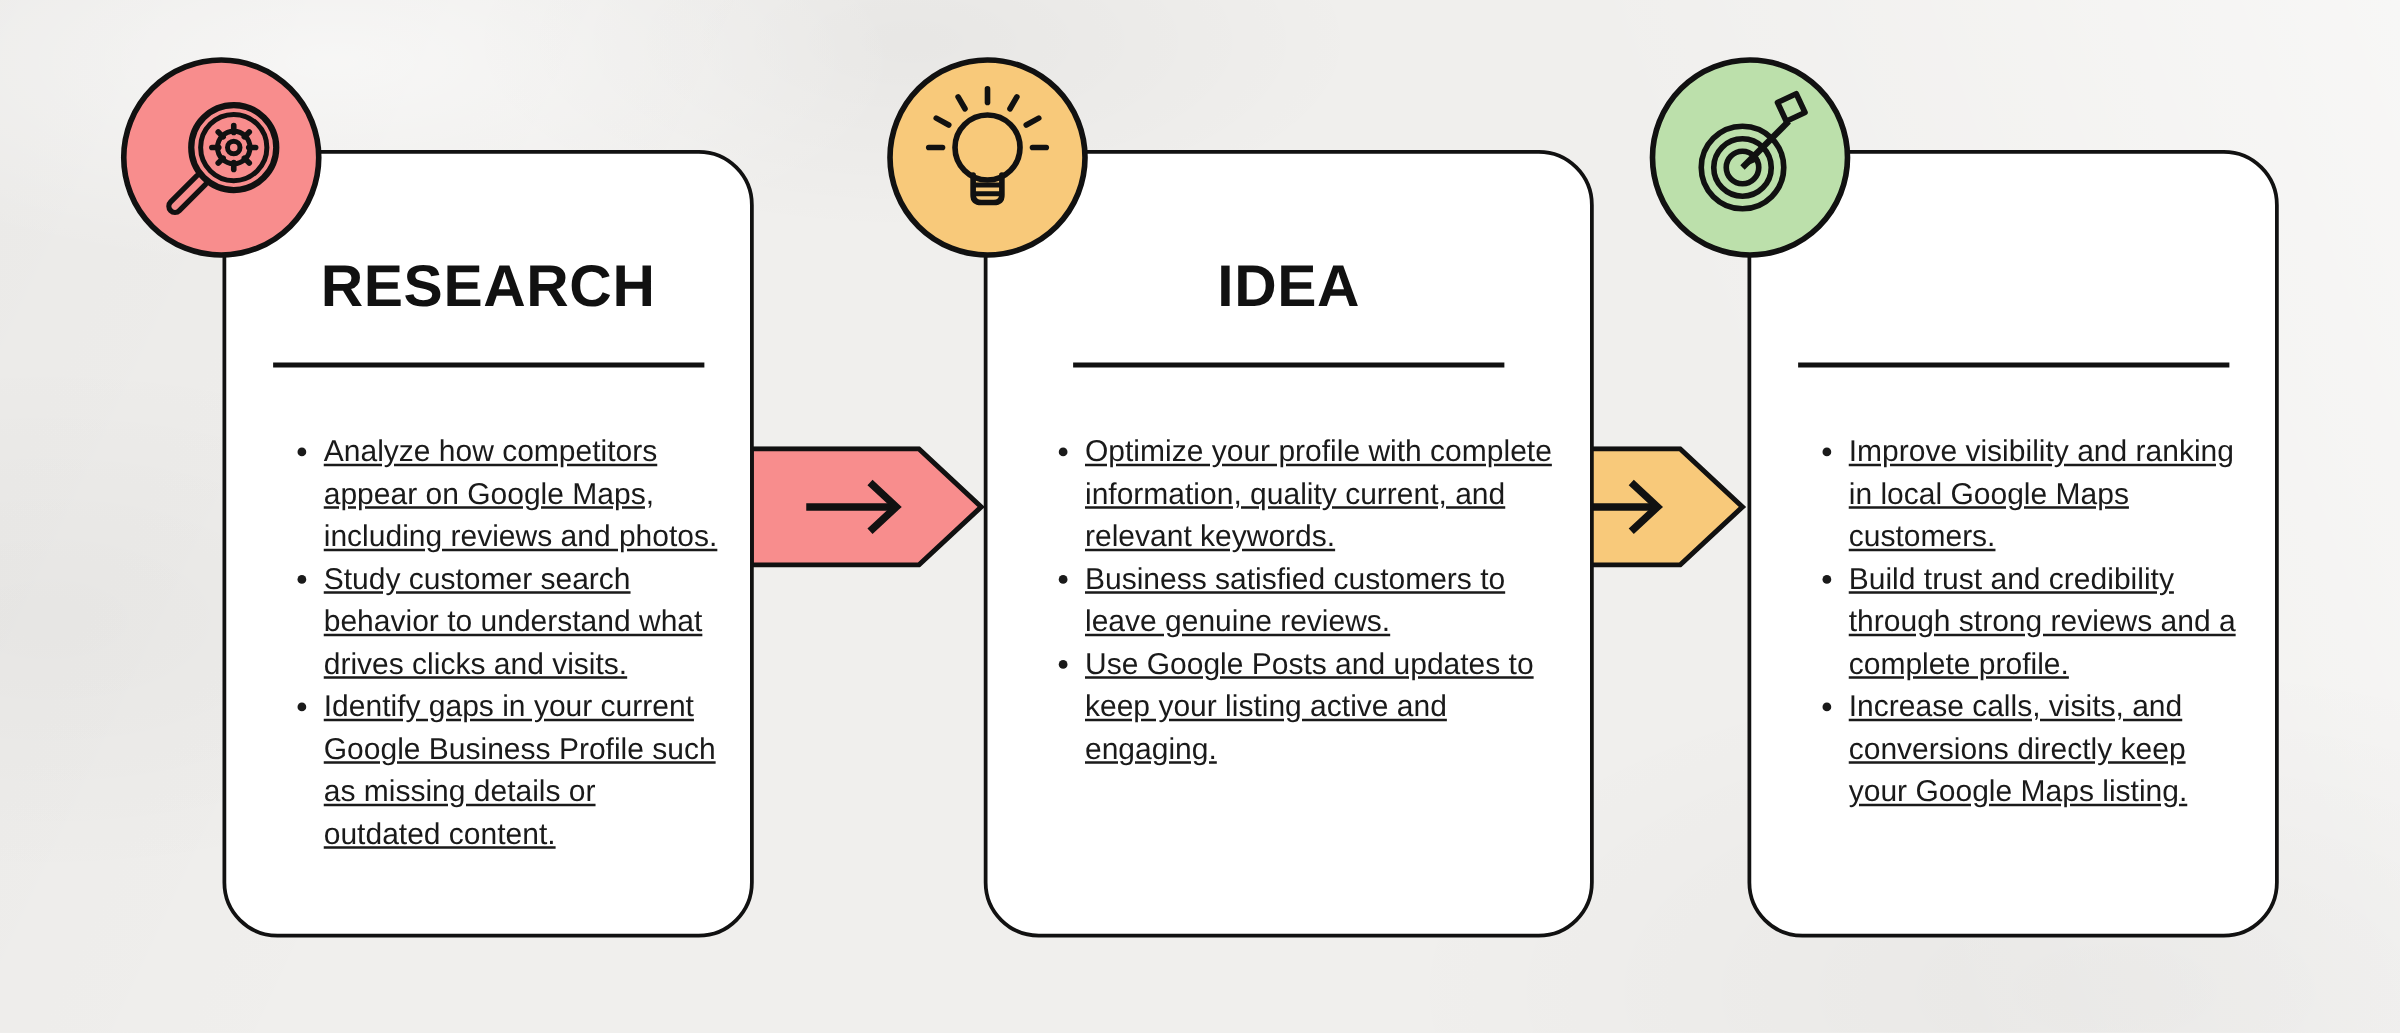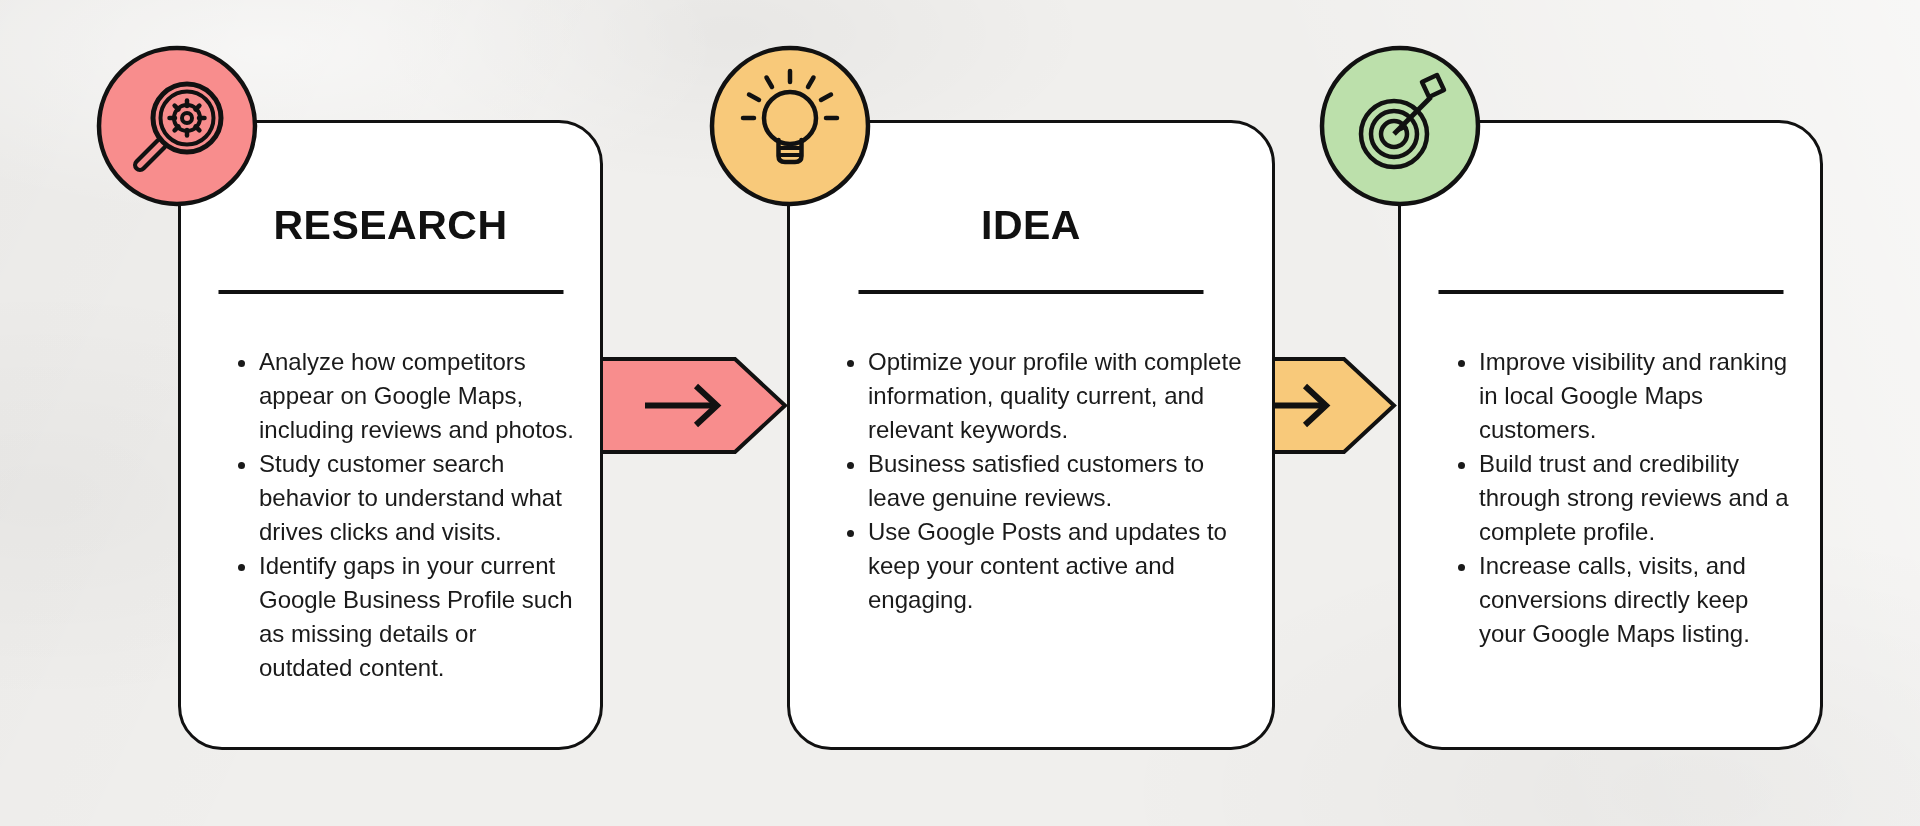--- a/index.html
+++ b/index.html
@@ -17,30 +17,30 @@
   }
   .card{
     position:absolute;top:120px;width:425px;height:630px;box-sizing:border-box;
     background:#ffffff;border:3px solid #111;border-radius:44px;z-index:1;
   }
   #card-research{left:178px;}
   #card-idea{left:787px;width:488px;}
   #card-goal{left:1398px;}
   .card-title{
     position:absolute;top:82px;left:0;right:0;margin:0;text-align:center;
-    font-size:41px;line-height:1.0;font-weight:800;letter-spacing:0.5px;color:#111;
+    font-size:47px;line-height:1.0;font-weight:800;letter-spacing:0.5px;color:#111;
   }
   .title-rule{
     position:absolute;top:167px;left:50%;transform:translateX(-50%);
     width:345px;height:4px;background:#111;
   }
   .card-list{
     position:absolute;top:222px;left:0;right:0;margin:0;
     padding:0 24px 0 78px;list-style:disc outside;
-    font-size:24px;line-height:34px;color:#1a1a1a;
+    font-size:24px;line-height:34px;color:#1a1a1a;text-decoration:underline;
   }
   .card-list li{margin:0;padding:0;}
   .badge{position:absolute;top:44px;width:164px;height:164px;z-index:2;}
   #badge-research{left:95px;}
   #badge-idea{left:708px;}
   #badge-goal{left:1318px;}
   .arrow{position:absolute;top:357px;width:189px;height:97px;z-index:0;}
   #arrow-research-to-idea{left:599px;}
   #arrow-idea-to-goal{left:1208px;}
 </style>
@@ -72,21 +72,21 @@
     <li>Identify gaps in your current Google Business Profile such as missing details or outdated content.</li>
   </ul>
 </section>
 
 <section class="card" id="card-idea">
   <h2 class="card-title">IDEA</h2>
   <div class="title-rule"></div>
   <ul class="card-list">
     <li>Optimize your profile with complete information, quality current, and relevant keywords.</li>
     <li>Business satisfied customers to leave genuine reviews.</li>
-    <li>Use Google Posts and updates to keep your content active and engaging.</li>
+    <li>Use Google Posts and updates to keep your listing active and engaging.</li>
   </ul>
 </section>
 
 <section class="card" id="card-goal">
   <div class="title-rule"></div>
   <ul class="card-list">
     <li>Improve visibility and ranking in local Google Maps customers.</li>
     <li>Build trust and credibility through strong reviews and a complete profile.</li>
     <li>Increase calls, visits, and conversions directly keep your Google Maps listing.</li>
   </ul>

